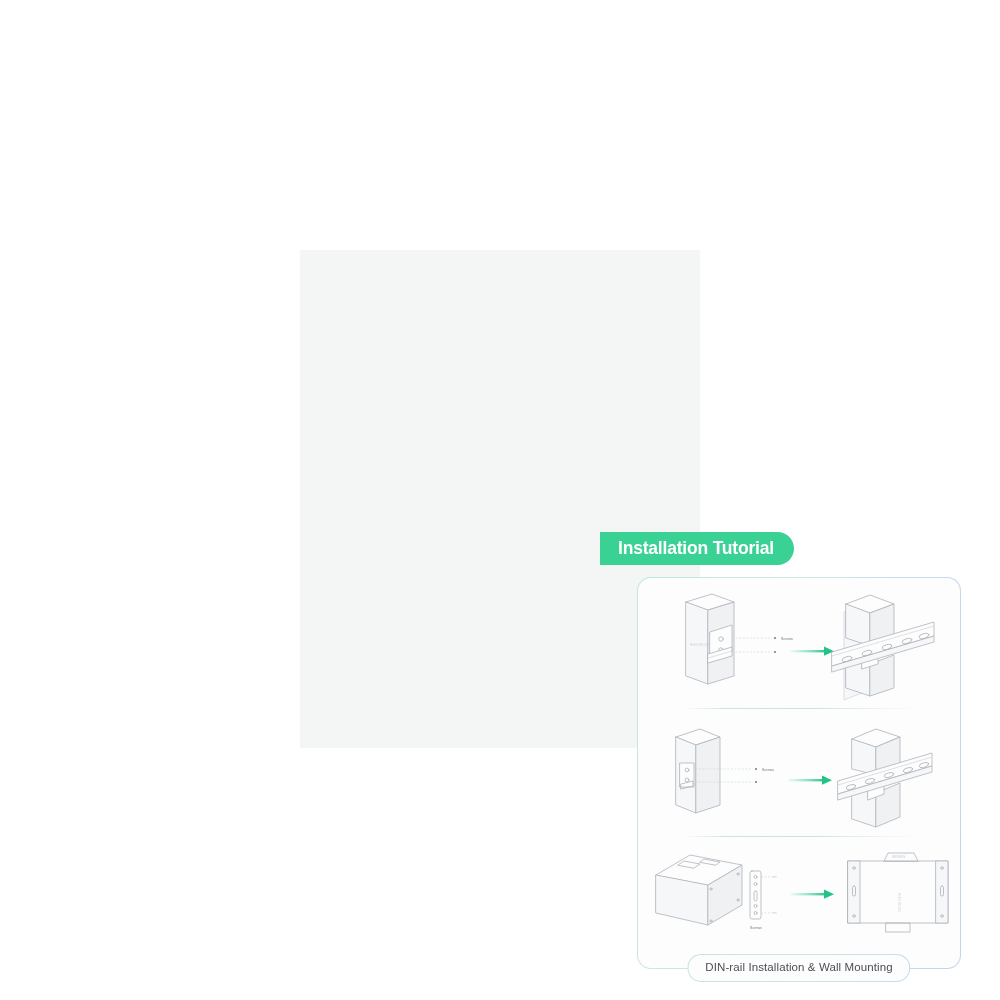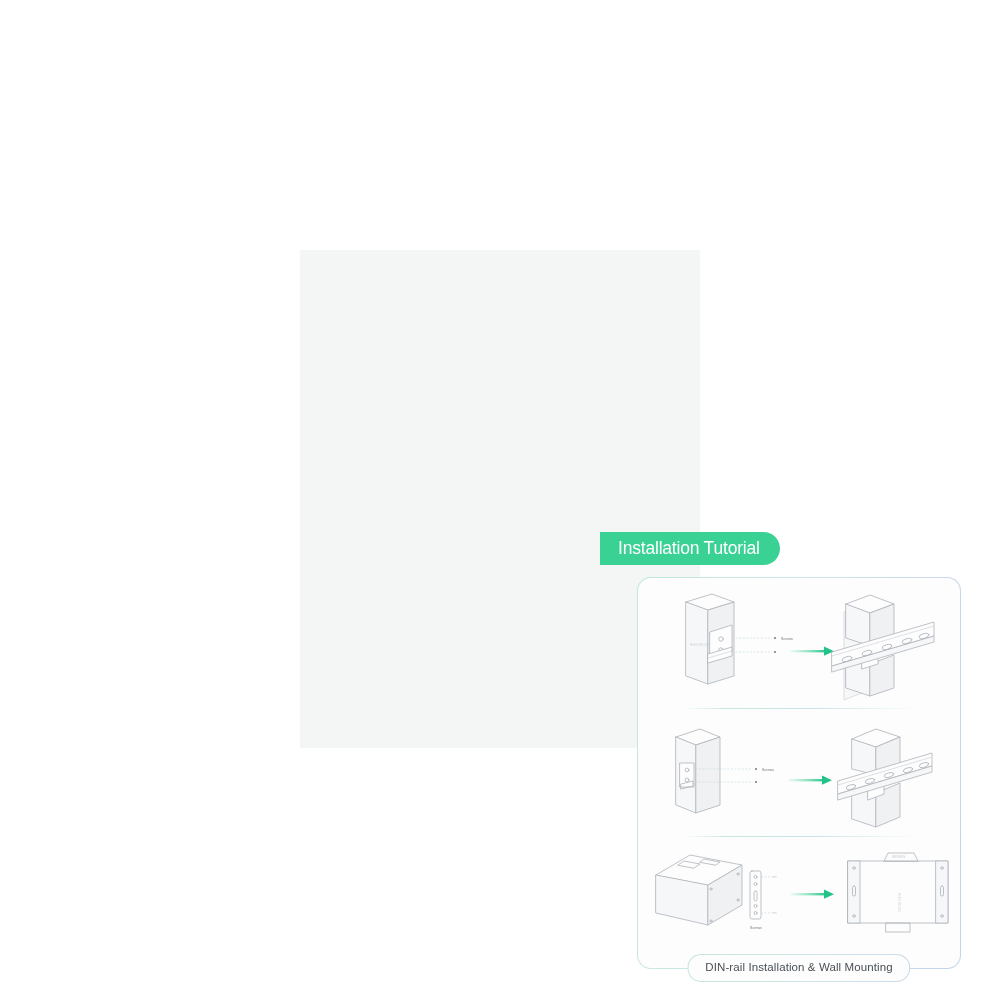--- a/index.html
+++ b/index.html
@@ -42,21 +42,21 @@
     padding: 0 20px 0 18px;
     display: flex;
     align-items: center;
     background: #3ad194;
     border-radius: 0 17px 17px 0;
     box-sizing: border-box;
   }
   #title-banner .title-text {
     color: #ffffff;
     font-size: 17.5px;
-    font-weight: normal;
+    font-weight: bold;
     letter-spacing: -0.2px;
     white-space: nowrap;
     line-height: 1;
   }
 
   
   #illustration-panel {
     position: absolute;
     left: 337px;
     top: 327px;

